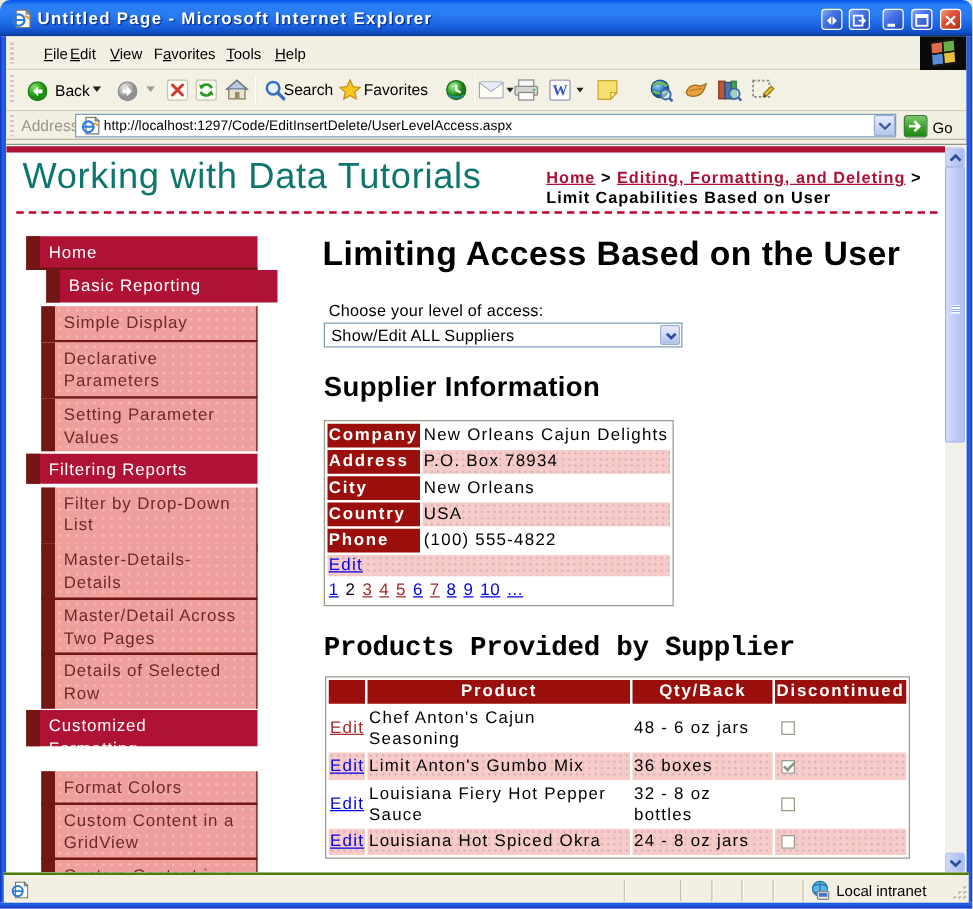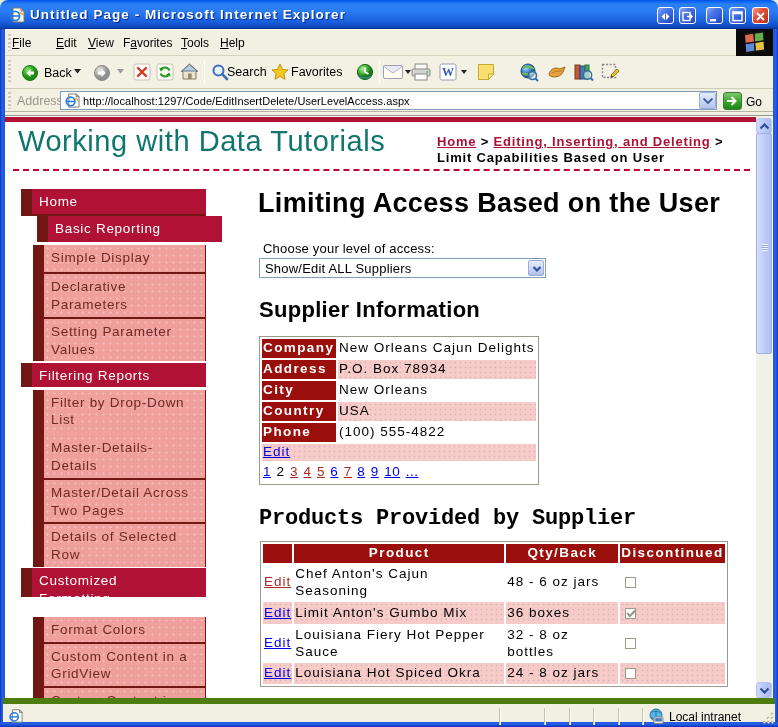--- a/index.html
+++ b/index.html
@@ -81,21 +81,21 @@
     border-left:2px solid #8f9489; border-bottom:2px solid #8f9489; transform:rotate(-45deg); }
 
   
   #scroll { left:756px; top:116px; width:17px; height:582px; background:#f2f1e9; border-right:1px solid #fbfaf6; }
   .sbtn { position:absolute; left:0px; width:16px; height:16px; border-radius:3px; border:1px solid #b9c4ef;
     background:linear-gradient(90deg,#cdd7fa,#bac9f5 50%,#a8baee); }
   #sthumb { position:absolute; left:0px; top:17px; width:16px; height:221px; border-radius:2px;
     border:1px solid #a0b0e8; background:linear-gradient(90deg,#d6defc,#c2cdf8 45%,#aebff2); }
 
   
-  #statusbar { left:3px; top:698px; width:772px; height:24px; background:#f2efe3; border-top:6px solid #4d7c0f; }
+  #statusbar { left:3px; top:698px; width:772px; height:24px; background:#f2efe3; border-top:2px solid #4d7c0f; }
   .ssep { position:absolute; top:4px; width:2px; height:17px; border-left:1px solid #c6c2ae; border-right:1px solid #fbfaf4; }
   #localintra { position:absolute; left:666px; top:6px; font-size:12px; }
 </style>
 </head>
 <body>
 
 <div id="titlebar" class="abs"></div>
 <div class="abs" id="titleicon" style="left:8px;top:7px;width:17px;height:16px;">
   <svg width="17" height="16" viewBox="0 0 17 16">
     <path d="M5 1 h8 l3 3 v11 h-11 z" fill="#fdfdf6" stroke="#777"></path>
@@ -133,21 +133,21 @@
       <path d="M4 4 L11 11 M11 4 L4 11" stroke="#fff" stroke-width="1.9"></path>
     </svg>
   </div>
 
 <div id="lborder" class="abs"></div>
 <div id="rborder" class="abs"></div>
 <div id="bborder" class="abs"></div>
 
 <div id="menubar" class="abs">
   <div class="grip" style="left:3px;top:5px;height:17px;"></div>
-  <div class="menuitem" style="left:7px"><u>F</u>ile</div>
+  <div class="menuitem" style="left:30px"><u>F</u>ile</div>
   <div class="menuitem" style="left:51px"><u>E</u>dit</div>
   <div class="menuitem" style="left:83px"><u>V</u>iew</div>
   <div class="menuitem" style="left:118px">F<u>a</u>vorites</div>
   <div class="menuitem" style="left:176px"><u>T</u>ools</div>
   <div class="menuitem" style="left:215px"><u>H</u>elp</div>
   <div id="winflag" class="abs">
     <svg width="37" height="27" viewBox="0 0 37 27">
       <g transform="translate(9,5) rotate(-4) skewY(-4)">
         <rect x="0" y="1" width="8.5" height="8" fill="#e06a4a"></rect>
         <rect x="9.5" y="1" width="8.5" height="8" fill="#6ab04a"></rect>
@@ -309,21 +309,21 @@
       </svg>
     </div>
   <div id="gotext" class="abs">Go</div>
 </div>
 
 <div class="abs" style="left:5px;top:112px;width:768px;height:3px;background:#f2efe3;z-index:5;"></div>
 <div class="abs" style="left:5px;top:115px;width:768px;height:1px;background:#98958a;z-index:5;"></div>
 <div id="content" class="abs">
   <div id="topbar" class="abs"></div>
   <div id="sitehead" class="abs">Working with Data Tutorials</div>
-  <div id="crumbs" class="abs"><a href="#h">Home</a> &gt; <a href="#e">Editing, Inserting, and Deleting</a> &gt;<br>Limit Capabilities Based on User</div>
+  <div id="crumbs" class="abs"><a href="#h">Home</a> &gt; <a href="#e">Editing, Formatting, and Deleting</a> &gt;<br>Limit Capabilities Based on User</div>
   <div id="dashline" class="abs"></div>
   <div id="sidebar">
     <div class="m1 bb" style="top:77px;height:27px;">
         <div class="t">Home</div>
       </div>
     <div class="m1" style="top:104px;height:26px;margin-left:16px;">
         <div class="t">Basic Reporting</div>
       </div>
     <div class="m2 bb" style="top:133px;height:29px;">
         <div class="t">Simple Display</div>

